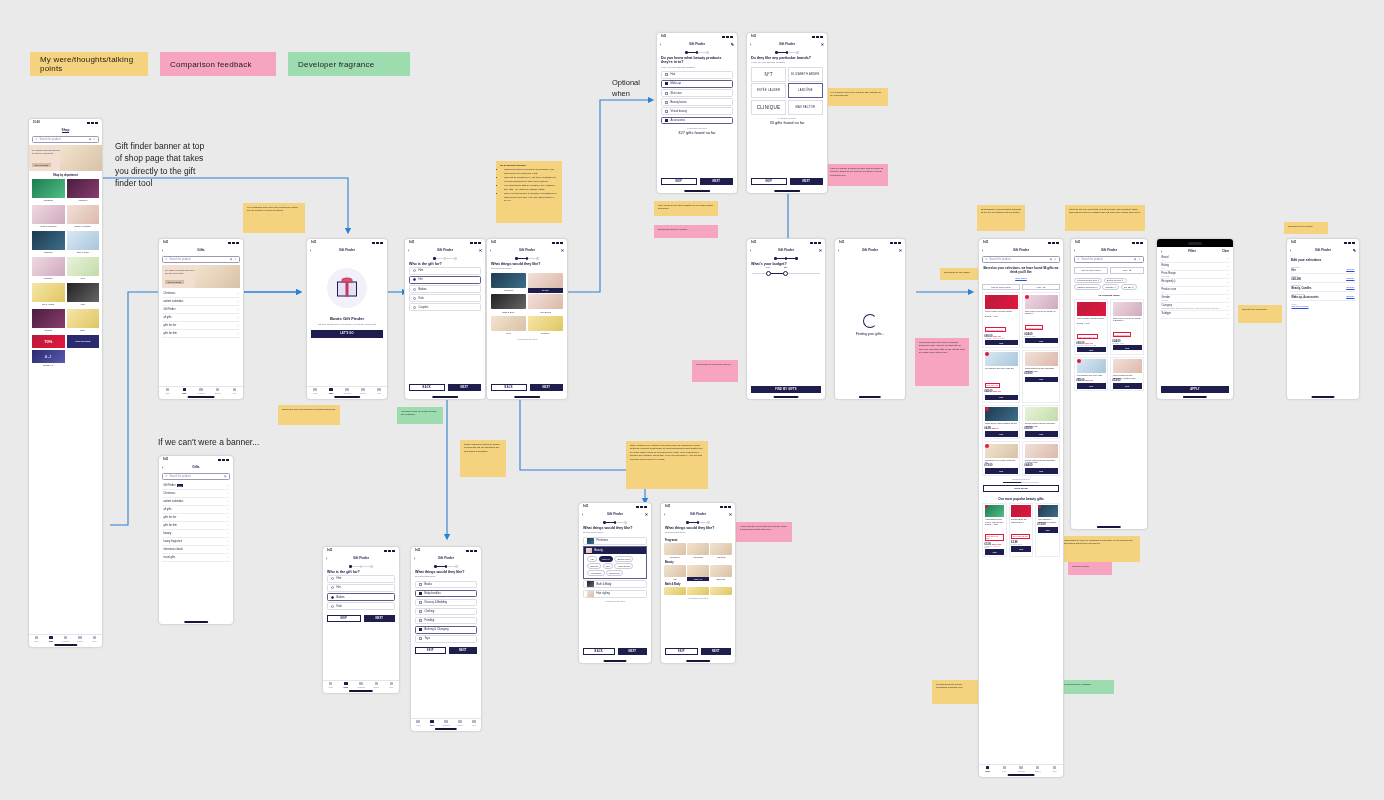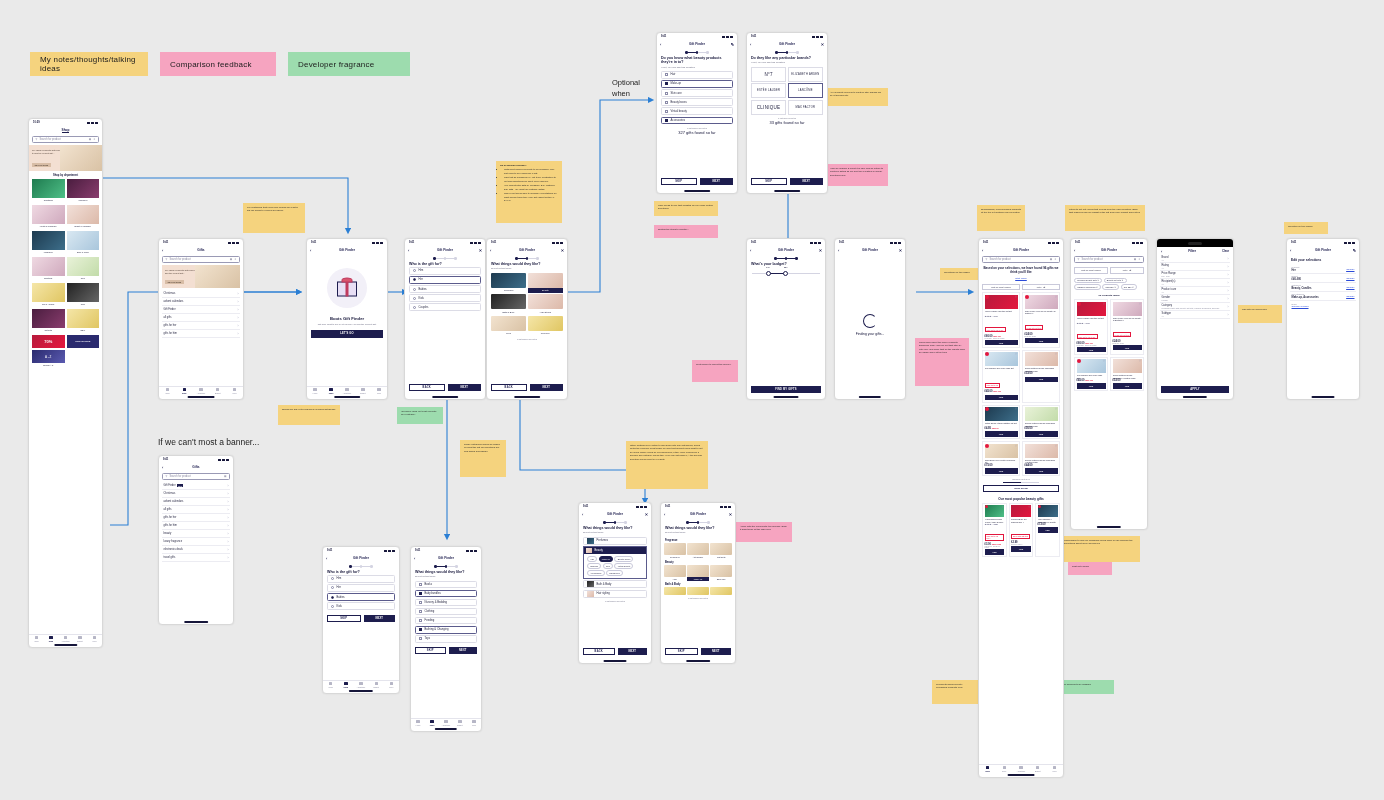--- a/index.html
+++ b/index.html
@@ -269,31 +269,34 @@
       <path d="M388,292 L406,292"></path>
       <path d="M566,292 L600,292 L600,100 L652,100"></path>
       <path d="M788,192 L788,244"></path>
       <path d="M916,292 L972,292"></path>
       <path d="M447,398 L447,470 L447,538"></path>
       <path d="M520,400 L520,470 L645,470 L645,502"></path>
     </g>
   </svg>
 
   <div class="legend yellow" style="left:30px; top:52px; width:118px;">
-    <span>My notes/thoughts/talking ideas</span>
+    <span>My were/thoughts/talking points</span>
   </div>
   <div class="legend pink" style="left:160px; top:52px; width:116px;">
     <span>Comparison feedback</span>
   </div>
   <div class="legend green" style="left:288px; top:52px; width:122px;">
     <span>Developer fragrance</span>
   </div>
 
+  <div class="annot big" style="left:115px; top:140px; width:96px;">
+    <span>Gift finder banner at top of shop page that takes you directly to the gift finder tool</span>
+  </div>
   <div class="annot big" style="left:158px; top:436px; width:120px;">
-    <span>If we can't most a banner...</span>
+    <span>If we can't were a banner...</span>
   </div>
   <div class="annot" style="left:612px; top:78px; width:44px;">
     <span>Optional when</span>
   </div>
 
   <div class="note yellow" style="left:243px; top:203px; width:62px; height:30px;">
     <span>For customers that need help looking for a gift &amp; kid-like going to a friend for advice</span>
   </div>
   <div class="note yellow" style="left:278px; top:405px; width:62px; height:20px;">
     <span>Should we ask extra enquiries/ needing gift ideas?</span>

